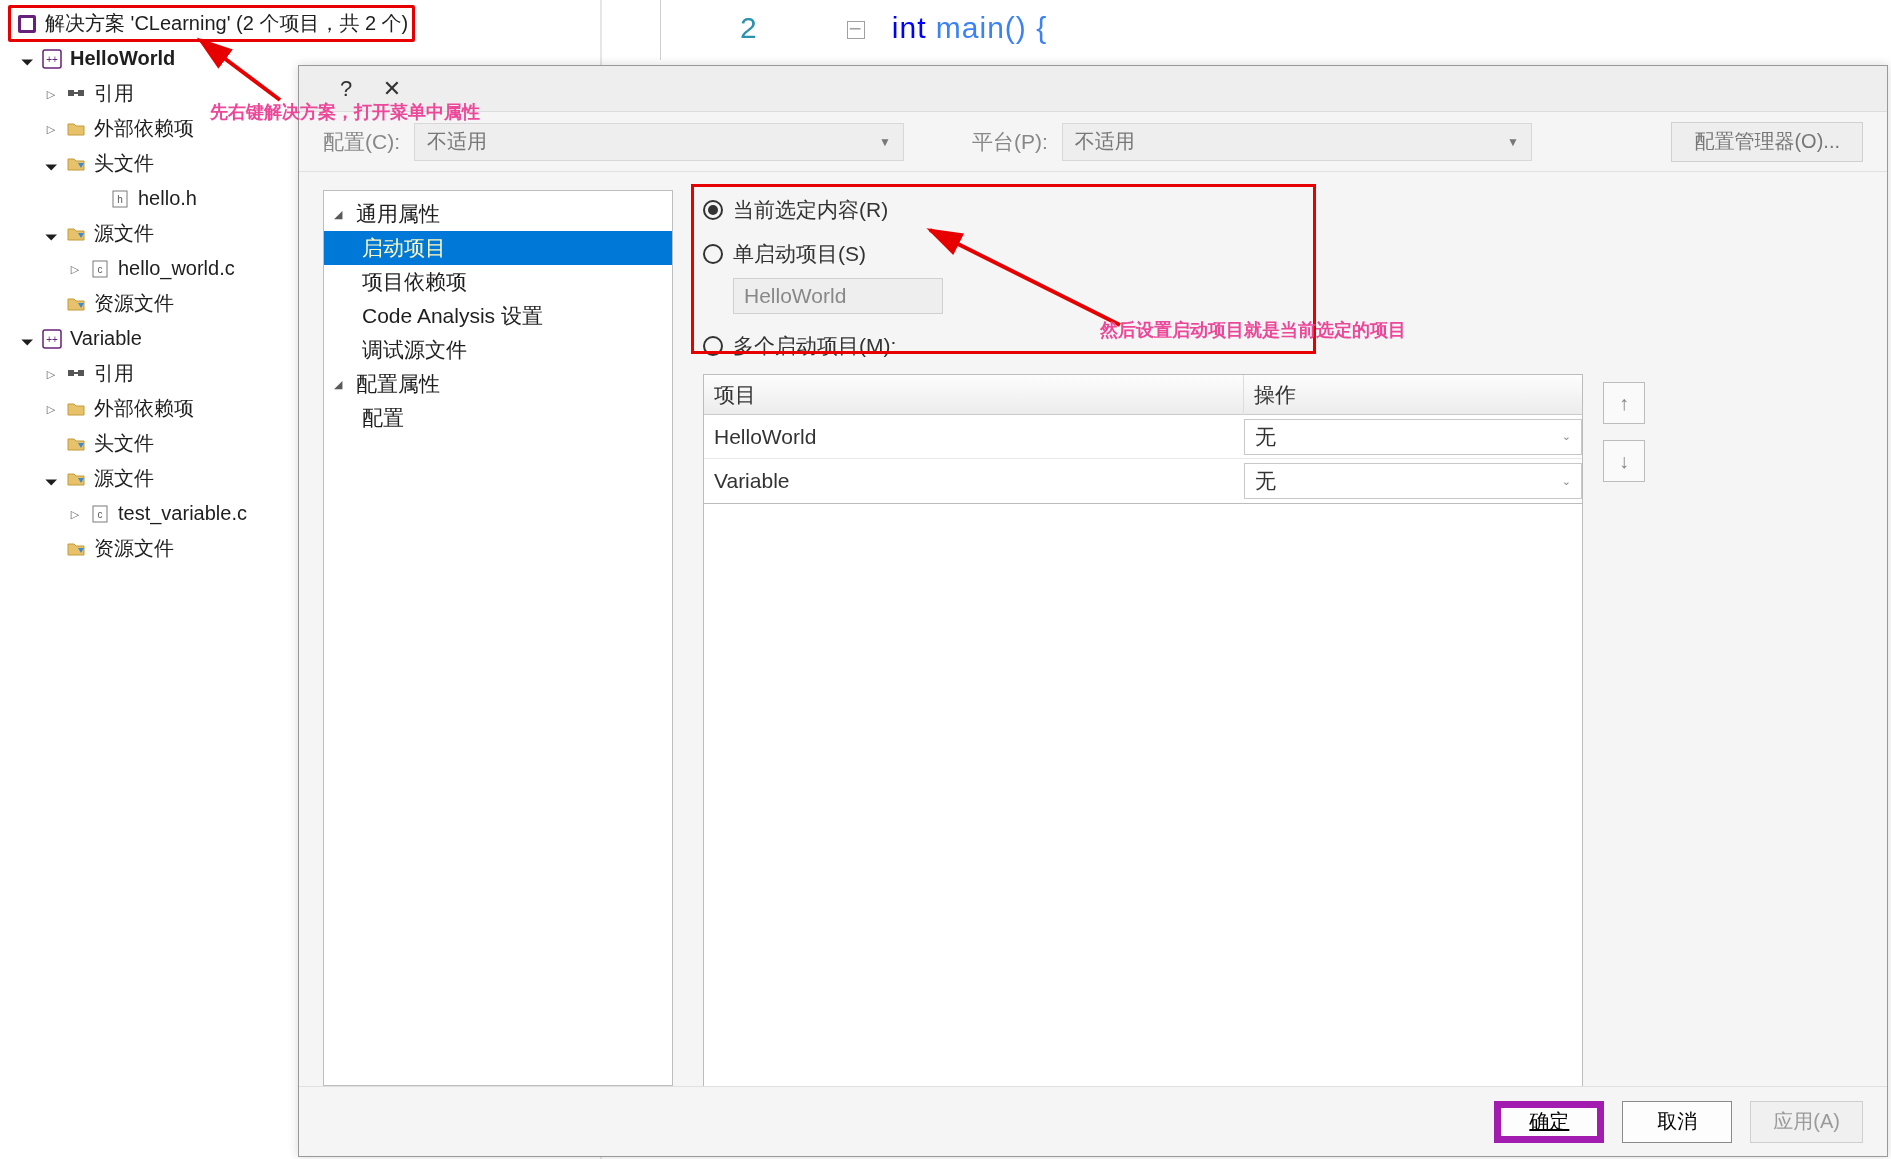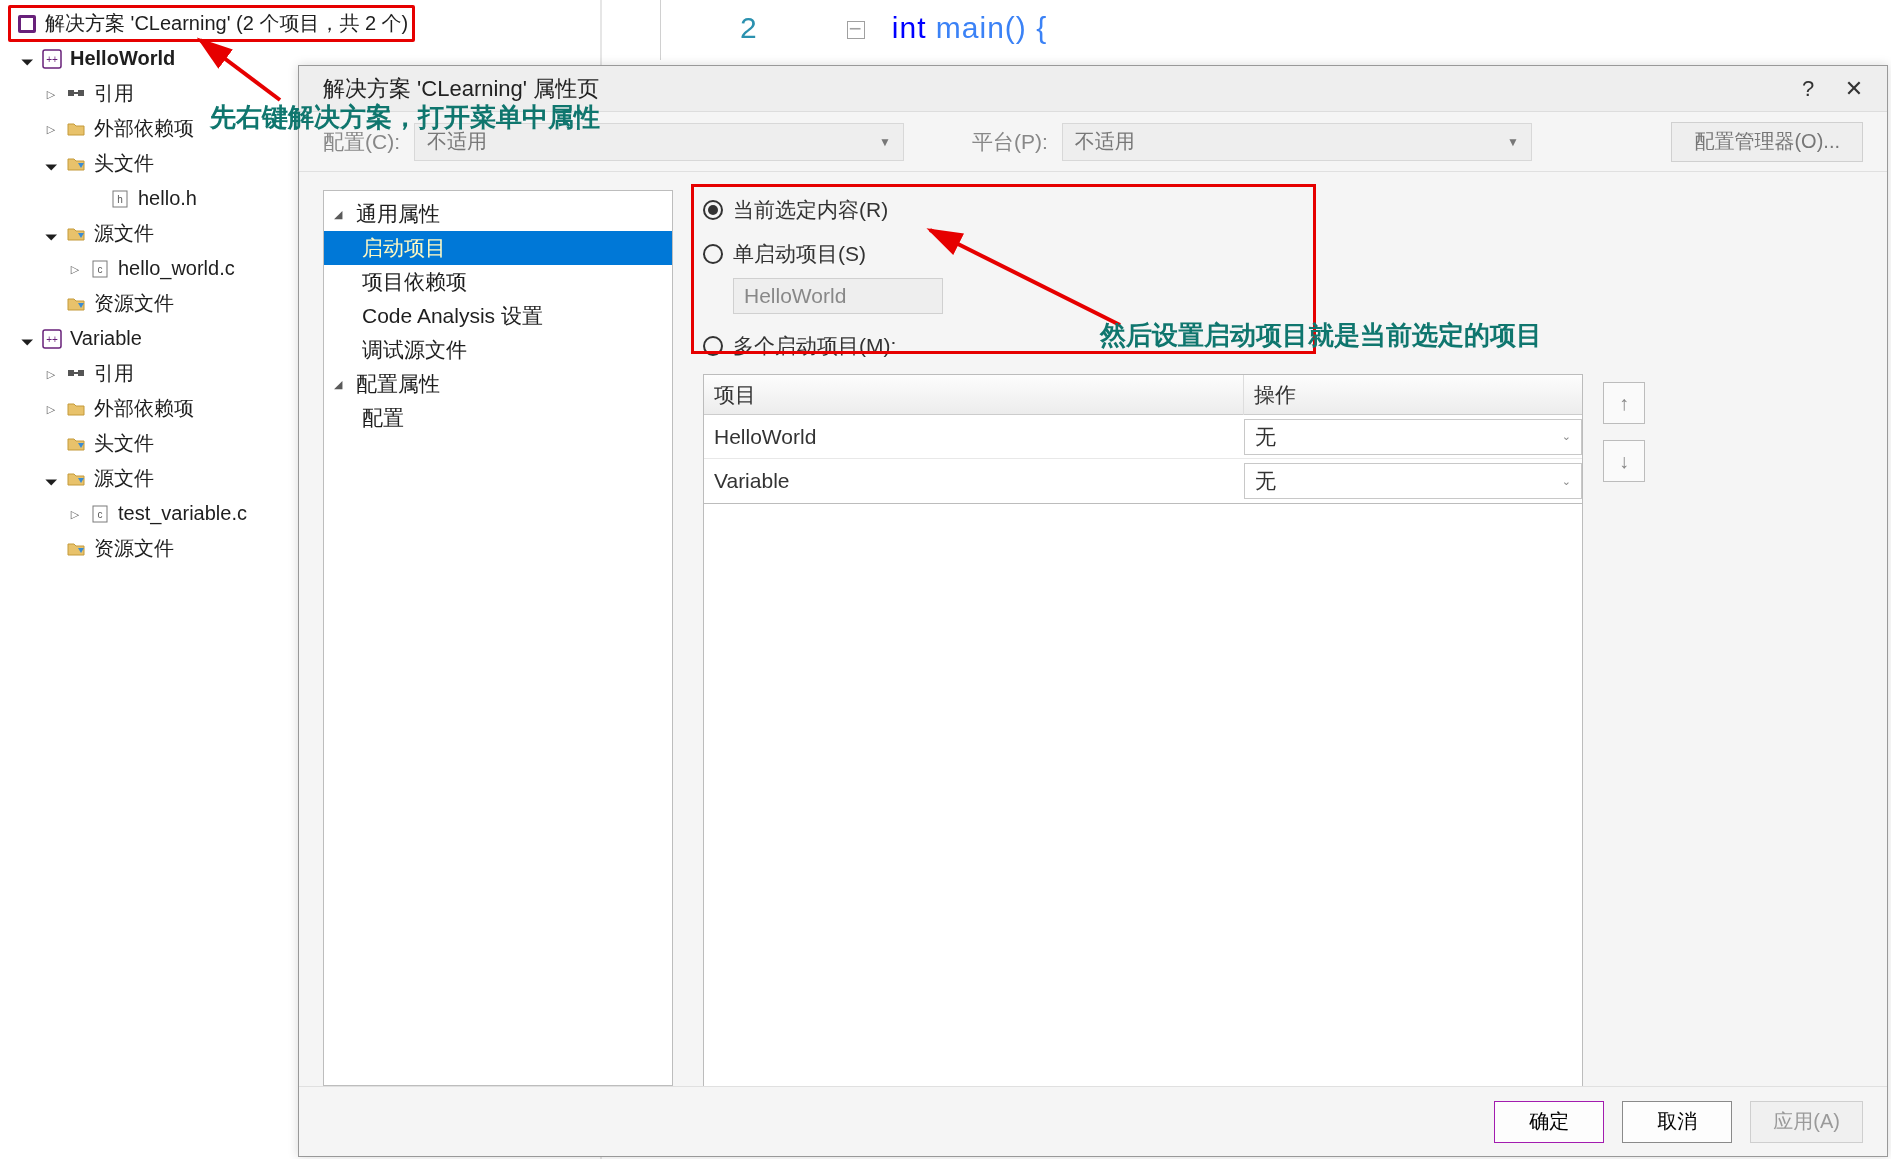--- a/index.html
+++ b/index.html
@@ -27,21 +27,21 @@
 
   
   svg.i { width:20px; height:20px; }
   .folder-gold { fill:#e8c26b; stroke:#c49a3a; }
   .file-outline { fill:#fff; stroke:#7a7a7a; }
   .vs-purple { fill:#68217a; }
 
   .sln-row { border:3px solid #e60000; border-radius:2px; padding:2px 4px; display:inline-flex; align-items:center; }
 
   
-  .annot { position:absolute; color:#0f766e; font-weight:bold; font-size:26px; z-index:50; }
+  .annot { position:absolute; color:#ec4899; font-weight:bold; font-size:18px; z-index:50; }
   .arrow-svg { position:absolute; z-index:49; pointer-events:none; }
 
   
   .dialog { position:absolute; left:298px; top:65px; width:1590px; height:1092px; background:#f5f5f5; border:1px solid #999; box-shadow:0 0 10px rgba(0,0,0,0.15); }
   .dlg-title-bar { height:46px; display:flex; align-items:center; padding:0 10px 0 24px; background:#eee; border-bottom:1px solid #ddd; }
   .dlg-title-bar .title { flex:1; font-size:22px; color:#222; }
   .dlg-title-bar .btn { width:46px; height:46px; display:flex; align-items:center; justify-content:center; color:#333; font-size:22px; }
 
   .dlg-toolbar { height:60px; display:flex; align-items:center; padding:0 24px; gap:14px; border-bottom:1px solid #e0e0e0; }
   .dlg-toolbar label { color:#888; font-size:21px; }
@@ -82,21 +82,21 @@
   .grid .c2cell { flex:1; padding:0; }
   .cell-combo { width:100%; height:36px; border:1px solid #c8c8c8; background:#fff; display:flex; align-items:center; padding:0 10px; color:#333; }
   .cell-combo .chev { margin-left:auto; color:#888; font-size:11px; }
   .grid-tail { width:880px; height:620px; border:1px solid #bcbcbc; border-top:none; background:#fff; }
 
   .arrow-btns { position:absolute; left:900px; top:8px; display:flex; flex-direction:column; gap:16px; }
   .arrow-btn { width:42px; height:42px; border:1px solid #bcbcbc; background:#fafafa; color:#888; display:flex; align-items:center; justify-content:center; font-size:20px; }
 
   .dlg-footer { position:absolute; left:0; right:0; bottom:0; height:70px; display:flex; align-items:center; justify-content:flex-end; gap:18px; padding:0 24px; border-top:1px solid #e0e0e0; background:#f5f5f5; }
   .dlg-footer button { height:42px; min-width:110px; padding:0 22px; border:1px solid #8a8a8a; background:#fdfdfd; font-size:20px; }
-  .dlg-footer button.primary { border:1px solid #a21caf; }
+  .dlg-footer button.primary { border:7px solid #a21caf;text-decoration:underline; }
   .dlg-footer button:disabled { color:#9a9a9a; border-color:#cfcfcf; background:#f0f0f0; }
 
   
   .vdiv { position:absolute; left:598px; top:0; width:4px; height:1159px; background:#e6e6e6; }
   .vdiv2 { position:absolute; left:660px; top:0; width:1px; height:60px; background:#d0d0d0; }
 </style>
 </head>
 <body>
 
 <div class="code-peek">
@@ -295,21 +295,20 @@
       <marker id="ah1" markerWidth="10" markerHeight="10" refX="8" refY="3" orient="auto">
         <path d="M0,0 L0,6 L9,3 z" fill="#e60000"></path>
       </marker>
     </defs>
   <line x1="100" y1="70" x2="20" y2="10" stroke="#e60000" stroke-width="4" marker-end="url(#ah1)"></line>
 </svg>
 <div class="annot" style="left:210px; top:100px;">先右键解决方案，打开菜单中属性</div>
 
 <div class="dialog">
   <div class="dlg-title-bar">
-    <span class="title">解决方案 'CLearning' 属性页</span>
     <div class="btn">
         <span>?</span>
       </div>
     <div class="btn">
         <span>✕</span>
       </div>
   </div>
 
   <div class="dlg-toolbar">
     <label>配置(C):</label>

